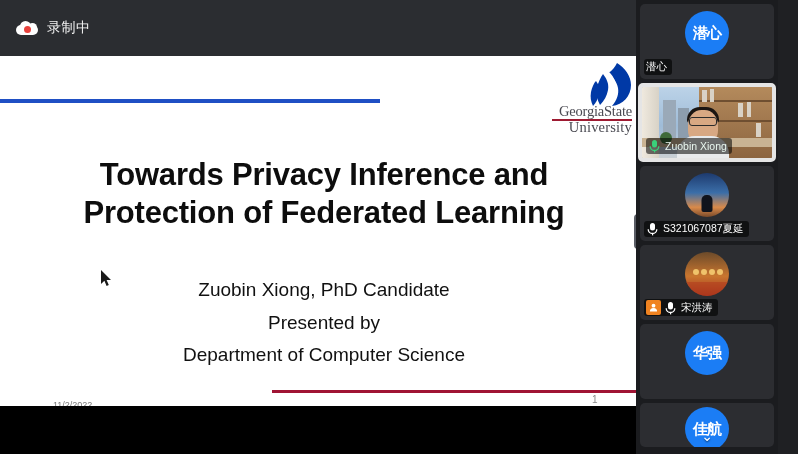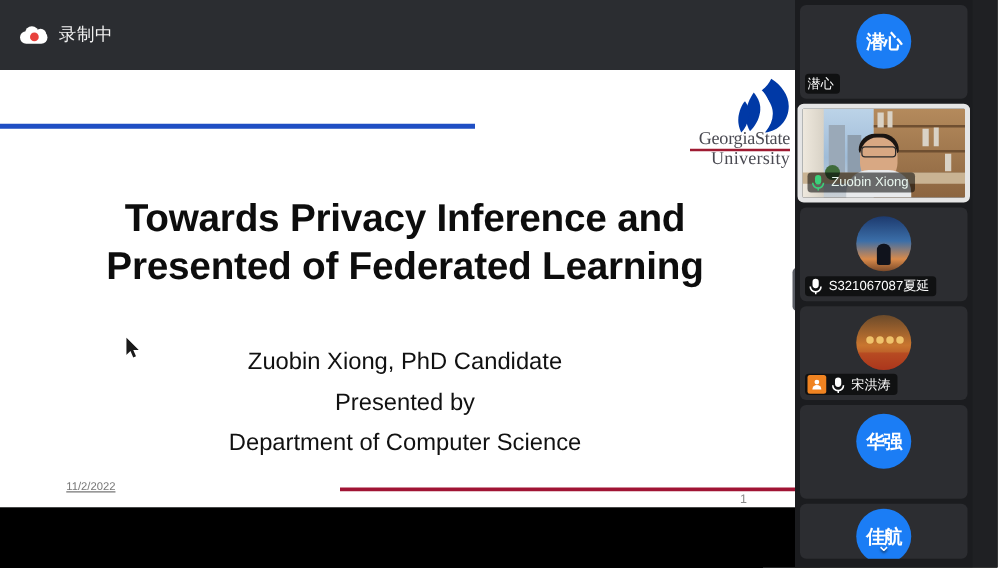--- a/index.html
+++ b/index.html
@@ -24,21 +24,21 @@
 
   
   .gsu{position:absolute;right:12px;top:4px;width:98px;height:72px;}
   .gsu .flame{position:absolute;right:3px;top:2px;width:46px;height:46px;}
   .gsu .word1{position:absolute;right:4px;top:43px;font-family:"Liberation Serif","DejaVu Serif",serif;font-size:14.5px;color:#4a4a52;letter-spacing:-.2px;white-space:nowrap;}
   .gsu .uline{position:absolute;right:4px;top:59px;width:80px;height:2px;background:#9e1b32;}
   .gsu .word2{position:absolute;right:4px;top:59px;font-family:"Liberation Serif","DejaVu Serif",serif;font-size:14.5px;color:#4a4a52;letter-spacing:.2px;white-space:nowrap;}
 
   .slide-title{position:absolute;left:0;right:0;top:100px;text-align:center;font-size:31px;font-weight:bold;color:#0d0d0d;line-height:1.22;padding:0 28px;box-sizing:border-box;letter-spacing:-.2px;}
   .slide-sub{position:absolute;left:0;right:0;top:218px;text-align:center;font-size:19px;color:#111;line-height:1.72;}
-  .slide-date{position:absolute;left:53px;top:328px;font-size:9px;color:#777;text-decoration:underline;}
+  .slide-date{position:absolute;left:53px;top:344px;font-size:9px;color:#777;}
   .slide-num{position:absolute;left:592px;top:338px;font-size:10px;color:#8a8a8a;}
 
   
   .cursor{position:absolute;left:101px;top:214px;width:12px;height:18px;}
 
   
   .divider{position:absolute;left:648px;top:56px;width:8px;height:398px;background:#3a3c42;}
   .chev-btn{position:absolute;left:634px;top:214px;width:17px;height:35px;background:#5a5d65;border-radius:4px 0 0 4px;display:flex;align-items:center;justify-content:center;color:#d6d8dc;font-size:13px;}
   .scroll-grip{position:absolute;left:650px;top:214px;width:4px;height:36px;background:#8d9098;border-radius:2px;}
 
@@ -112,21 +112,21 @@
           <path d="M30 1 C38 6 44 14 44 23 C44 34 36 43 25 44 C30 38 32 32 31 26 C30 20 26 15 21 11 C25 9 28 5 30 1 Z" fill="#0039a6"></path>
           <path d="M20 8 C26 13 29 19 29 25 C29 32 26 38 21 43 C17 38 15 32 16 26 C17 20 19 13 20 8 Z" fill="#ffffff"></path>
           <path d="M16 12 C20 17 22 22 21 28 C20 34 17 39 13 43 C10 38 9 32 10 26 C11 20 14 15 16 12 Z" fill="#0039a6"></path>
           <path d="M9 19 C12 23 13 27 12 32 C11 37 9 41 6 44 C4 40 3 35 4 30 C5 25 7 21 9 19 Z" fill="#0039a6"></path>
         </svg>
         <div class="word1">GeorgiaState</div>
         <div class="uline"></div>
         <div class="word2">University</div>
       </div>
 
-      <div class="slide-title">Towards Privacy Inference and Presented of Federated Learning</div>
+      <div class="slide-title">Towards Privacy Inference and Protection of Federated Learning</div>
 
       <div class="slide-sub">
         <div>Zuobin Xiong, PhD Candidate</div>
         <div>Presented by</div>
         <div>Department of Computer Science</div>
       </div>
 
       <div class="slide-date">11/2/2022</div>
       <div class="slide-num">1</div>
 

